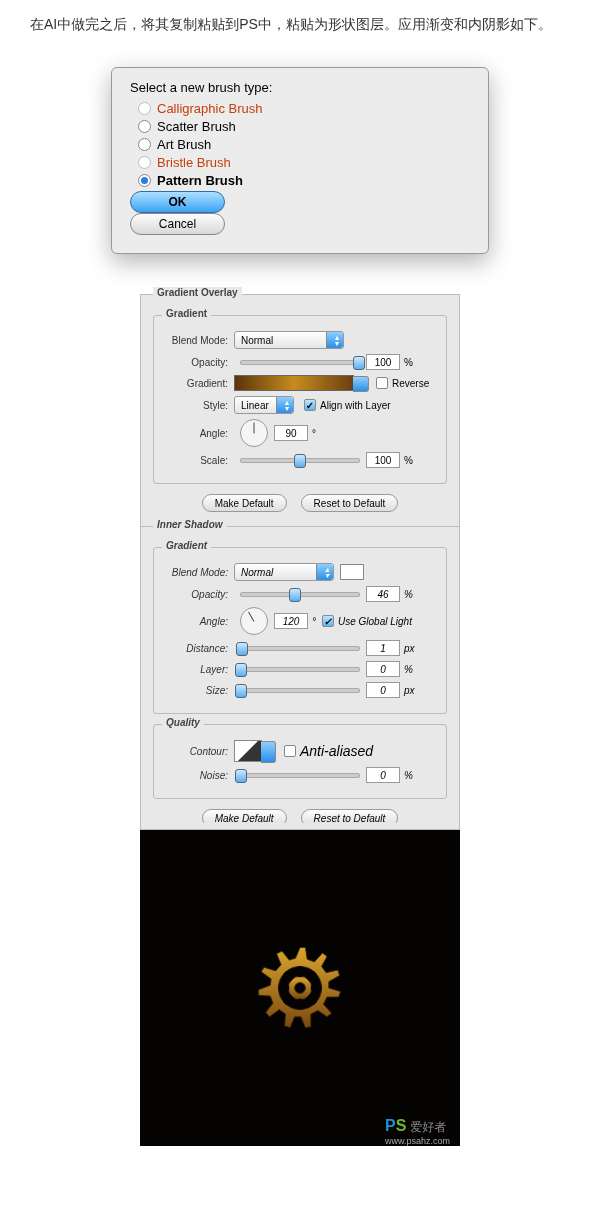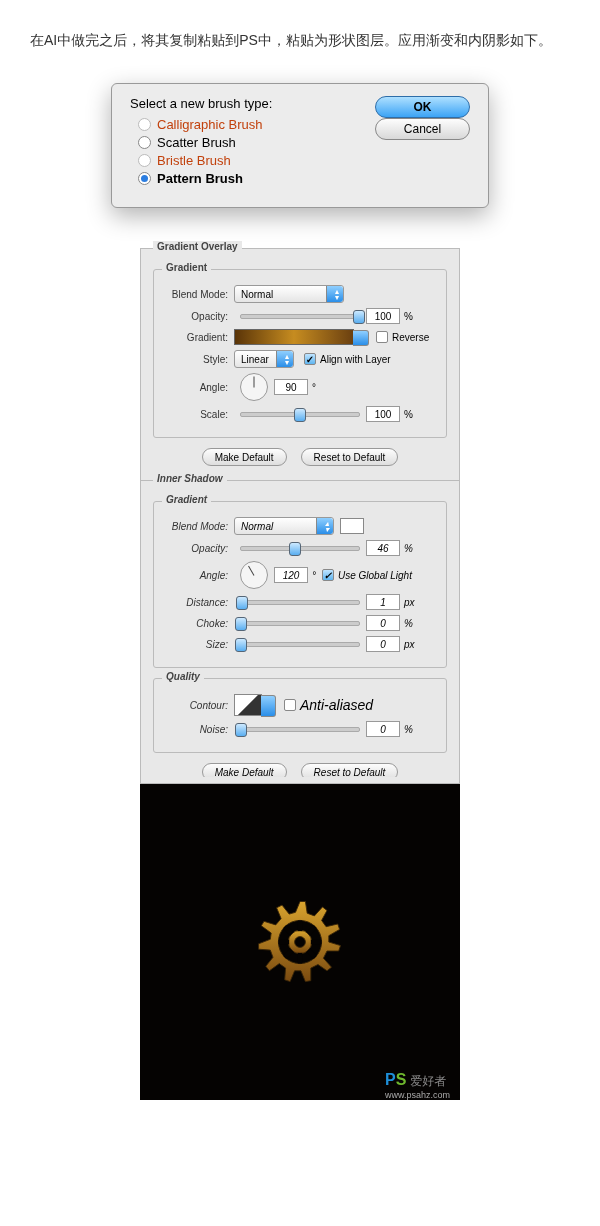--- a/index.html
+++ b/index.html
@@ -1,20 +1,20 @@
 <!DOCTYPE html>
 <html><head>
 <meta charset="utf-8">
 <style>
 * { box-sizing: border-box; margin: 0; padding: 0; }
 body { font-family: "Lucida Grande", Arial, sans-serif; font-size: 11px; background: #fff; width: 600px; }
-.intro { padding: 28px 30px 10px; font-size: 14px; line-height: 1.8; color: #333; }
+.intro { padding: 12px 30px 10px; font-size: 14px; line-height: 1.8; color: #333; }
 .dialog1 { width: 378px; margin: 20px auto 40px; background: #ececec; border: 1px solid #999; border-radius: 6px; box-shadow: 0 8px 25px rgba(0,0,0,0.3); overflow: hidden; }
 .dialog1-title { background: linear-gradient(#f5f5f5, #d8d8d8); text-align: center; padding: 4px; font-size: 12px; border-bottom: 1px solid #aaa; }
-.dialog1-body { display: flex; padding: 12px 18px 18px; }
+.dialog1-body { display: flex; padding: 12px 18px 18px; flex-direction: column; }
 .dialog1-left { flex: 1; }
 .dialog1-left .prompt { font-size: 13px; margin-bottom: 6px; }
 .radio-row { display: flex; align-items: center; margin: 3px 0 3px 8px; font-size: 13px; }
 .radio { width: 13px; height: 13px; border: 1px solid #888; border-radius: 50%; margin-right: 6px; background: #fff; display: flex; align-items: center; justify-content: center; }
 .radio.disabled { border-color: #bbb; }
 .radio.checked::after { content: ''; width: 7px; height: 7px; background: #2b7de0; border-radius: 50%; }
 .radio-label.disabled { color: #c2410c; }
 .dialog1-right { display: flex; flex-direction: column; gap: 0; width: 95px; }
 .aqua-btn { height: 22px; border-radius: 11px; border: 1px solid #888; font-size: 12px; display: flex; align-items: center; justify-content: center; background: linear-gradient(#fdfdfd, #d8d8d8); }
 .aqua-btn.primary { background: linear-gradient(#aee0ff, #3ba3f5); border-color: #2e6da8; font-weight: bold; }
@@ -70,20 +70,24 @@
       <div class="prompt">Select a new brush type:</div>
       <div class="radio-row">
         <span class="radio disabled"></span>
         <span class="radio-label disabled">Calligraphic Brush</span>
       </div>
       <div class="radio-row">
         <span class="radio"></span>
         <span class="radio-label">Scatter Brush</span>
       </div>
       <div class="radio-row">
+        <span class="radio"></span>
+        <span class="radio-label">Art Brush</span>
+      </div>
+      <div class="radio-row">
         <span class="radio disabled"></span>
         <span class="radio-label disabled">Bristle Brush</span>
       </div>
       <div class="radio-row">
         <span class="radio checked"></span>
         <span class="radio-label" style="font-weight:bold">Pattern Brush</span>
       </div>
     </div>
     <div class="dialog1-right">
       <div class="aqua-btn primary">OK</div>
@@ -182,21 +186,21 @@
       </div>
       <div class="row">
         <span class="row-label">Distance:</span>
         <div class="slider">
             <div class="slider-thumb" style="left:1%"></div>
           </div>
         <div class="num-input">1</div>
         <span class="unit">px</span>
       </div>
       <div class="row">
-        <span class="row-label">Choke:</span>
+        <span class="row-label">Layer:</span>
         <div class="slider">
             <div class="slider-thumb" style="left:0%"></div>
           </div>
         <div class="num-input">0</div>
         <span class="unit">%</span>
       </div>
       <div class="row">
         <span class="row-label">Size:</span>
         <div class="slider">
             <div class="slider-thumb" style="left:0%"></div>

